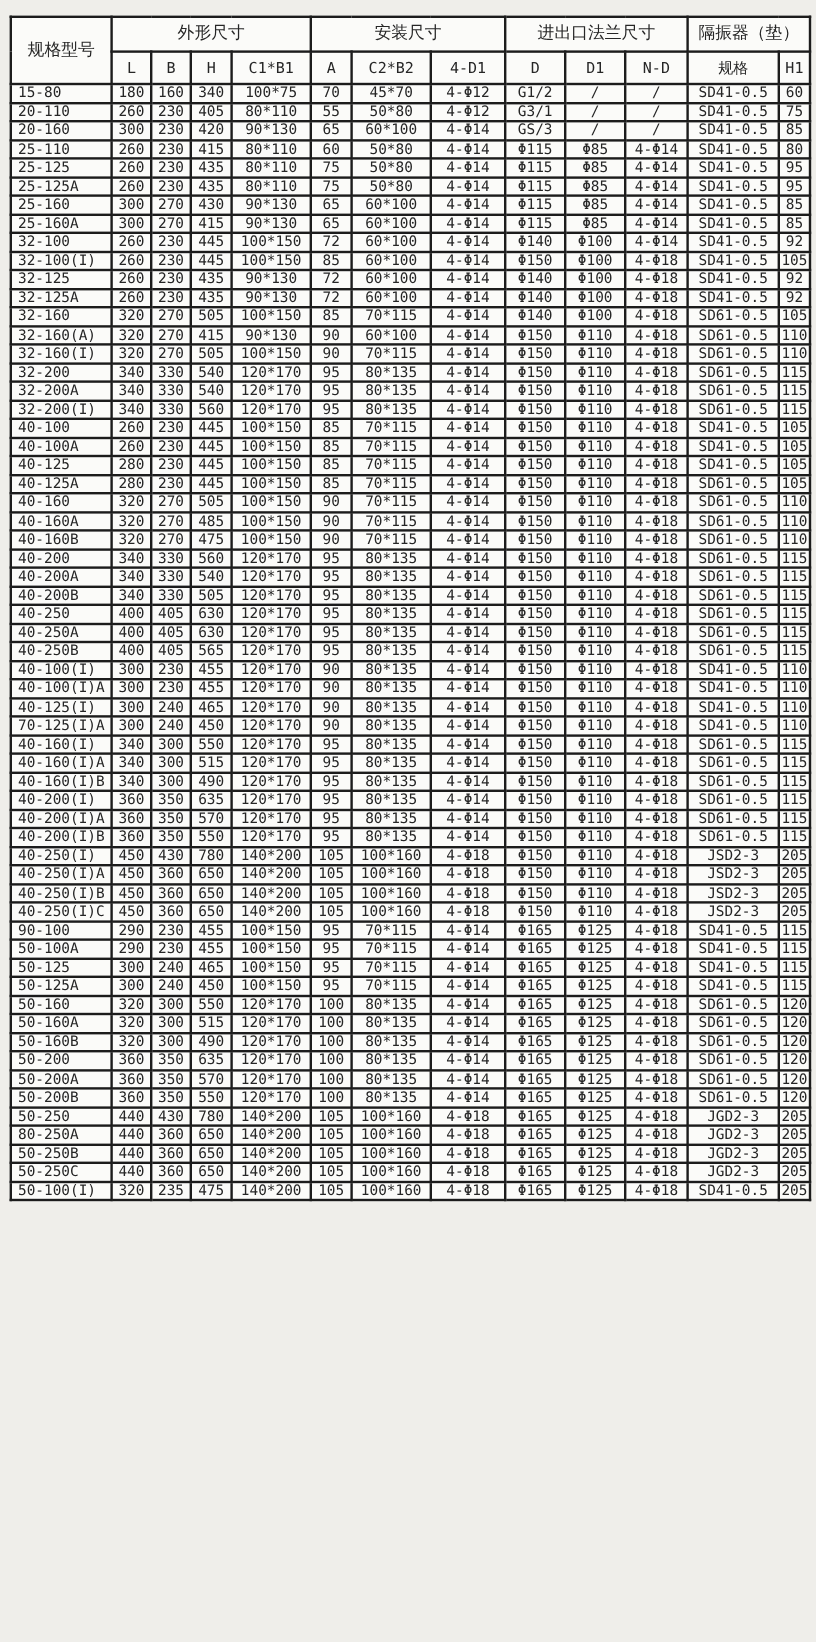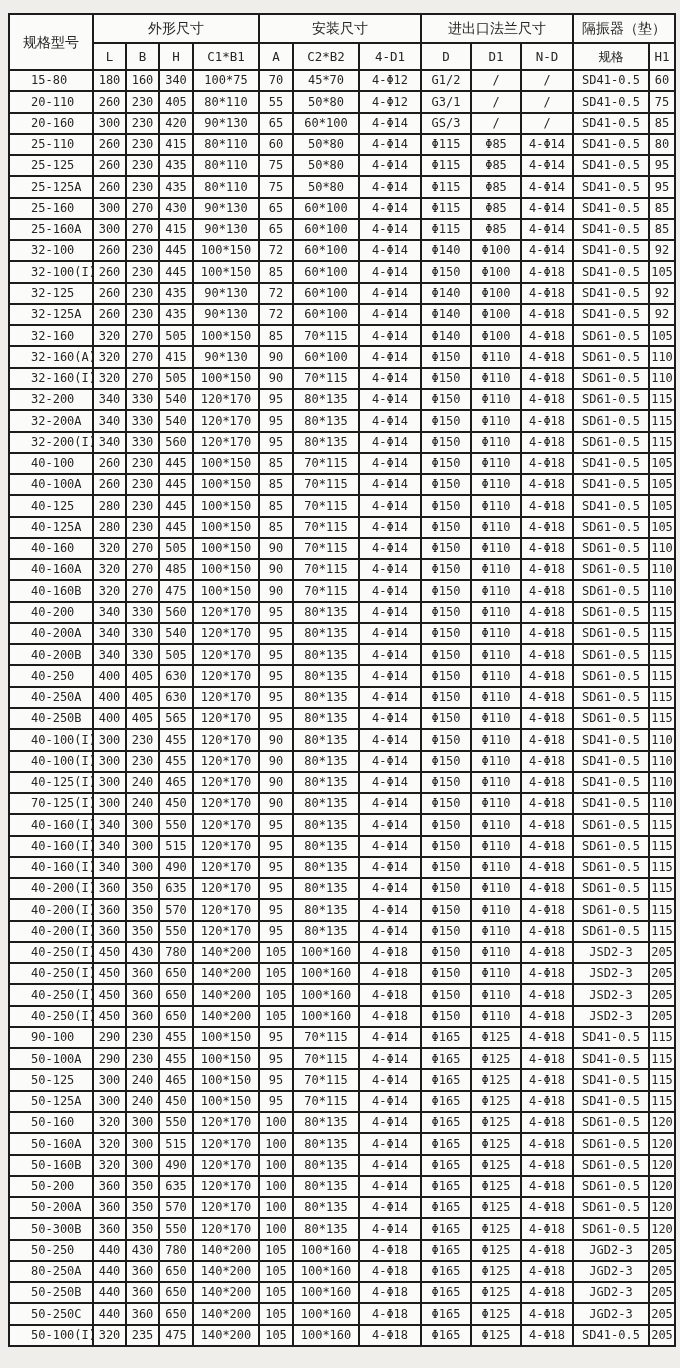--- a/index.html
+++ b/index.html
@@ -6,41 +6,41 @@
   body{
     width:680px;height:1368px;
     background:#efeeea;
     font-family:"DejaVu Sans Mono","Liberation Mono",monospace;
     color:#1f1f1f;
     position:relative;
     overflow:hidden;
   }
   table{
     position:absolute;left:8px;top:13px;
-    width:664px;height:1334px;
+    width:664px;height:988px;
     border-collapse:collapse;
     table-layout:fixed;
     background:#fbfbf9;
   }
   th,td{
     border:2px solid #1c1c1c;
     padding:0 1px;
     text-align:center;
     vertical-align:middle;
     font-weight:normal;
     font-size:12px;
     line-height:1.05;
     white-space:nowrap;
     overflow:hidden;
     color:#262626;
   }
   thead th.group{font-size:14px;height:27px;}
   thead th.sub{font-size:12.5px;height:25px;}
   th.model-head{font-size:14px;}
-  td.model{text-align:left;padding-left:21px;}
+  td.model{text-align:left;padding-left:5px;}
 </style>
 </head>
 <body>
 
 <table>
   <colgroup>
     <col style="width:84px">
     <col style="width:33px">
       <col style="width:33px">
       <col style="width:34px">
@@ -882,21 +882,21 @@
         <td>100</td>
         <td>80*135</td>
         <td>4-Φ14</td>
         <td>Φ165</td>
         <td>Φ125</td>
         <td>4-Φ18</td>
         <td>SD61-0.5</td>
         <td>120</td>
       </tr>
       <tr>
-        <td class="model">50-300B</td>
+        <td class="model">50-200B</td>
         <td>360</td>
         <td>350</td>
         <td>550</td>
         <td>120*170</td>
         <td>100</td>
         <td>80*135</td>
         <td>4-Φ14</td>
         <td>Φ165</td>
         <td>Φ125</td>
         <td>4-Φ18</td>

